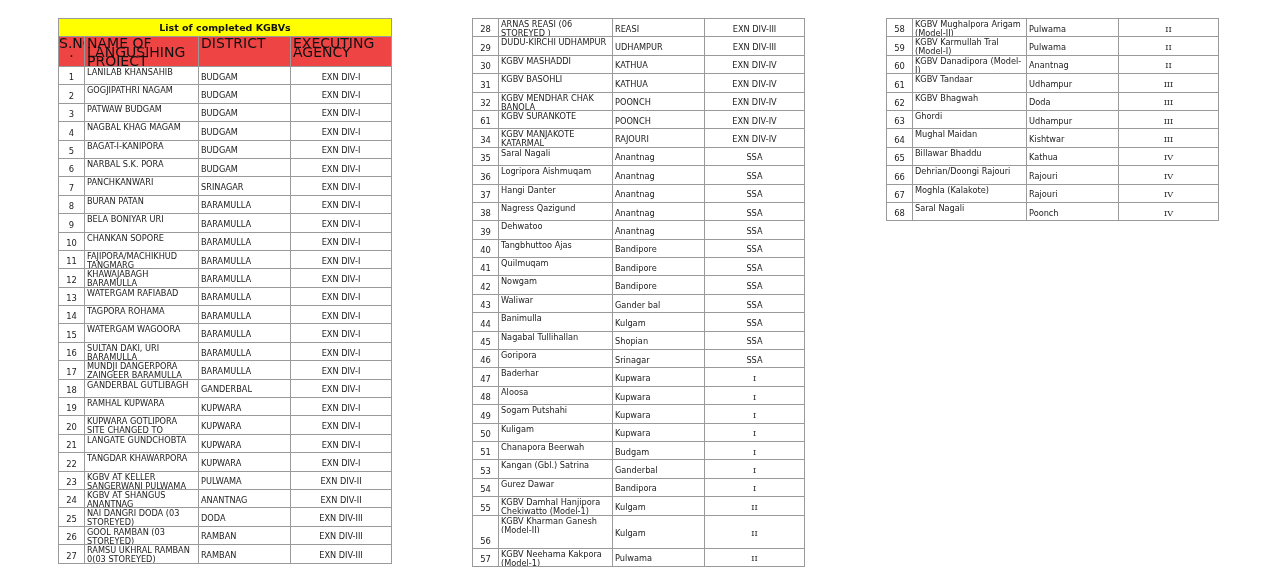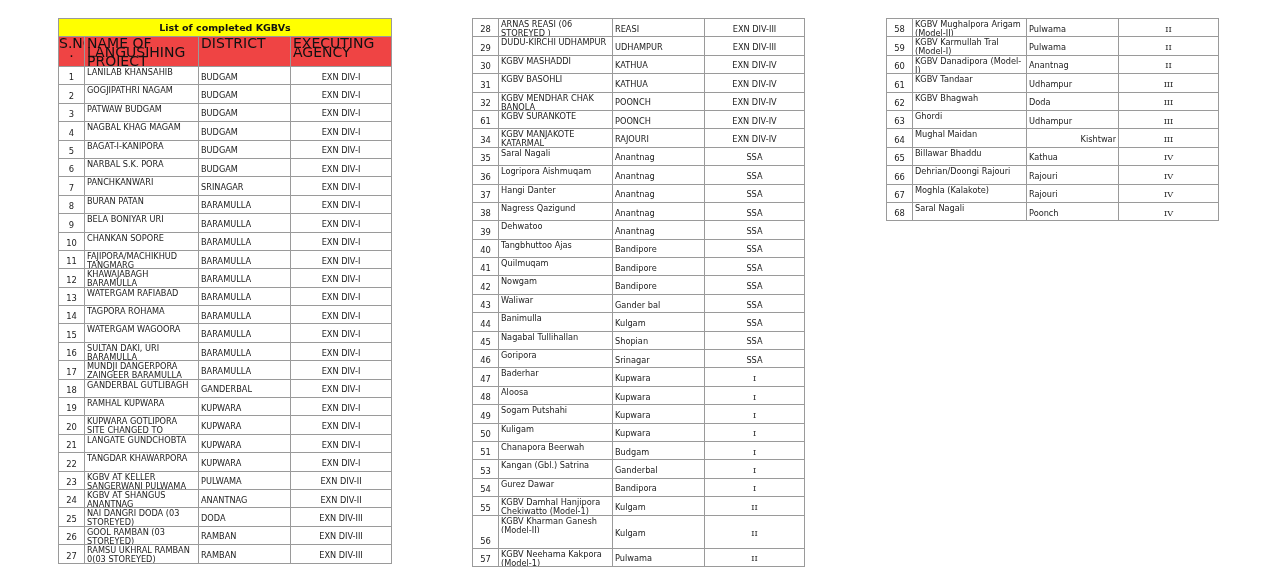--- a/index.html
+++ b/index.html
@@ -934,21 +934,21 @@
         </td>
       </tr>
       <tr class="row">
         <td class="sno">
           <div class="cell-inner" style="height: auto;">64</div>
         </td>
         <td class="name">
           <div class="cell-inner">Mughal Maidan</div>
         </td>
         <td class="district-l">
-          <div class="cell-inner" style="height: auto; text-align: right;">Kishtwar</div>
+          <div class="cell-inner" style="height: auto;">Kishtwar</div>
         </td>
         <td class="agency roman">
           <div class="cell-inner" style="height: auto;">III</div>
         </td>
       </tr>
       <tr class="row">
         <td class="sno">
           <div class="cell-inner" style="height: auto;">65</div>
         </td>
         <td class="name">

